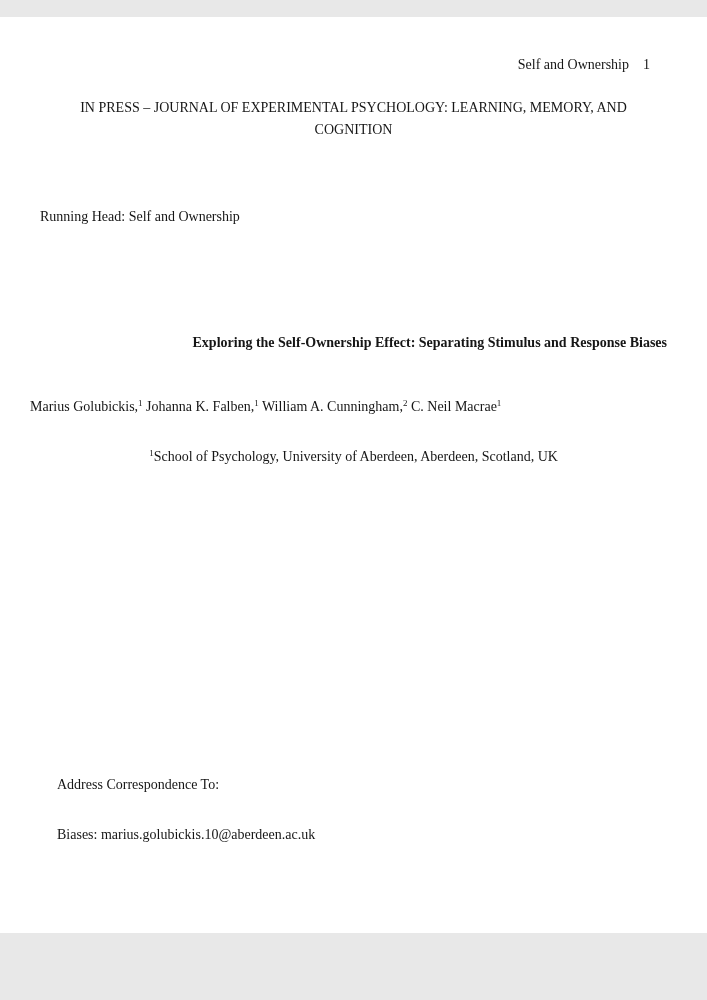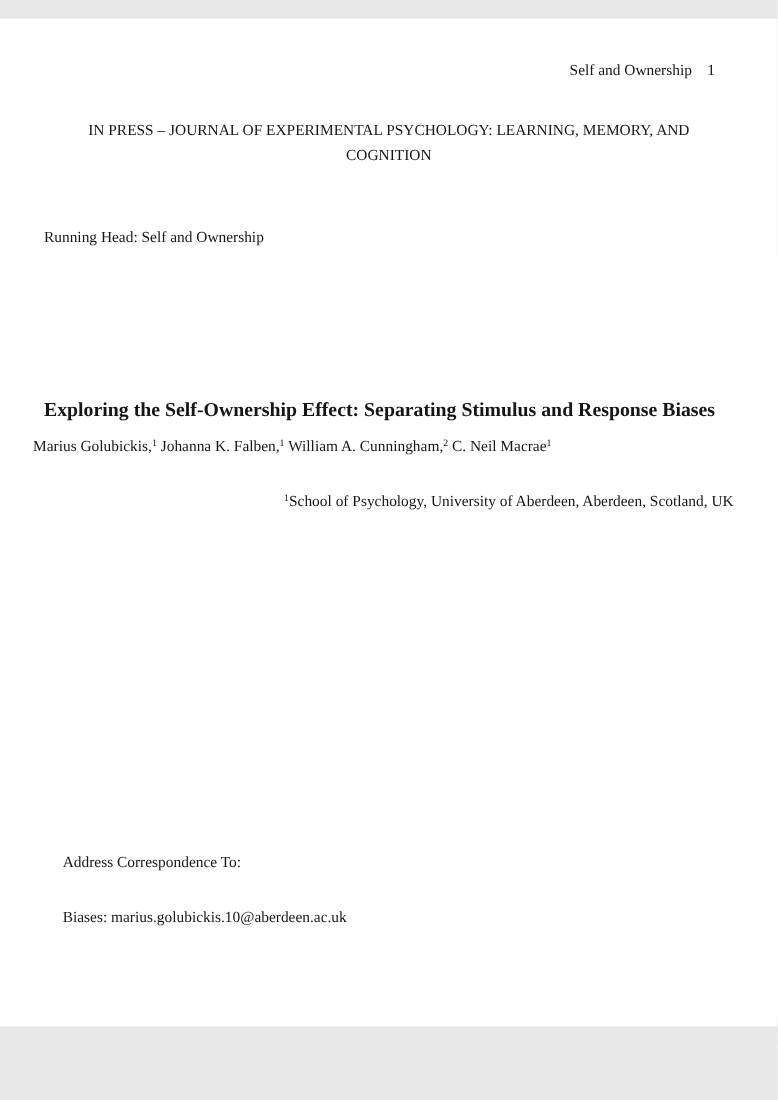--- a/index.html
+++ b/index.html
@@ -22,55 +22,55 @@
 
   .header {
     top: 40px;
     right: 57px;
     text-align: right;
     white-space: nowrap;
   }
   .header .pagenum { margin-left: 14px; }
 
   .in-press {
-    top: 92px;
+    top: 80px;
     left: 40px;
     right: 40px;
     text-align: center;
     line-height: 22px;
   }
 
   .running-head {
     top: 192px;
     left: 40px;
     right: 40px;
   }
 
   .paper-title {
-    top: 345px;
+    top: 318px;
     left: 40px;
     right: 40px;
-    text-align: left;
+    text-align: right;
     font-weight: bold;
-    font-size: 18px;
+    font-size: 14px;
   }
 
   .authors {
     top: 382px;
     left: 30px;
     right: 30px;
     text-align: left;
     white-space: pre-wrap;
   }
 
   .affiliations {
     top: 432px;
     left: 40px;
     right: 40px;
-    text-align: right;
+    text-align: center;
     line-height: 16.5px;
   }
 
   sup {
     font-size: 9px;
     line-height: 0;
     vertical-align: 5px;
   }
 
   .correspondence {

